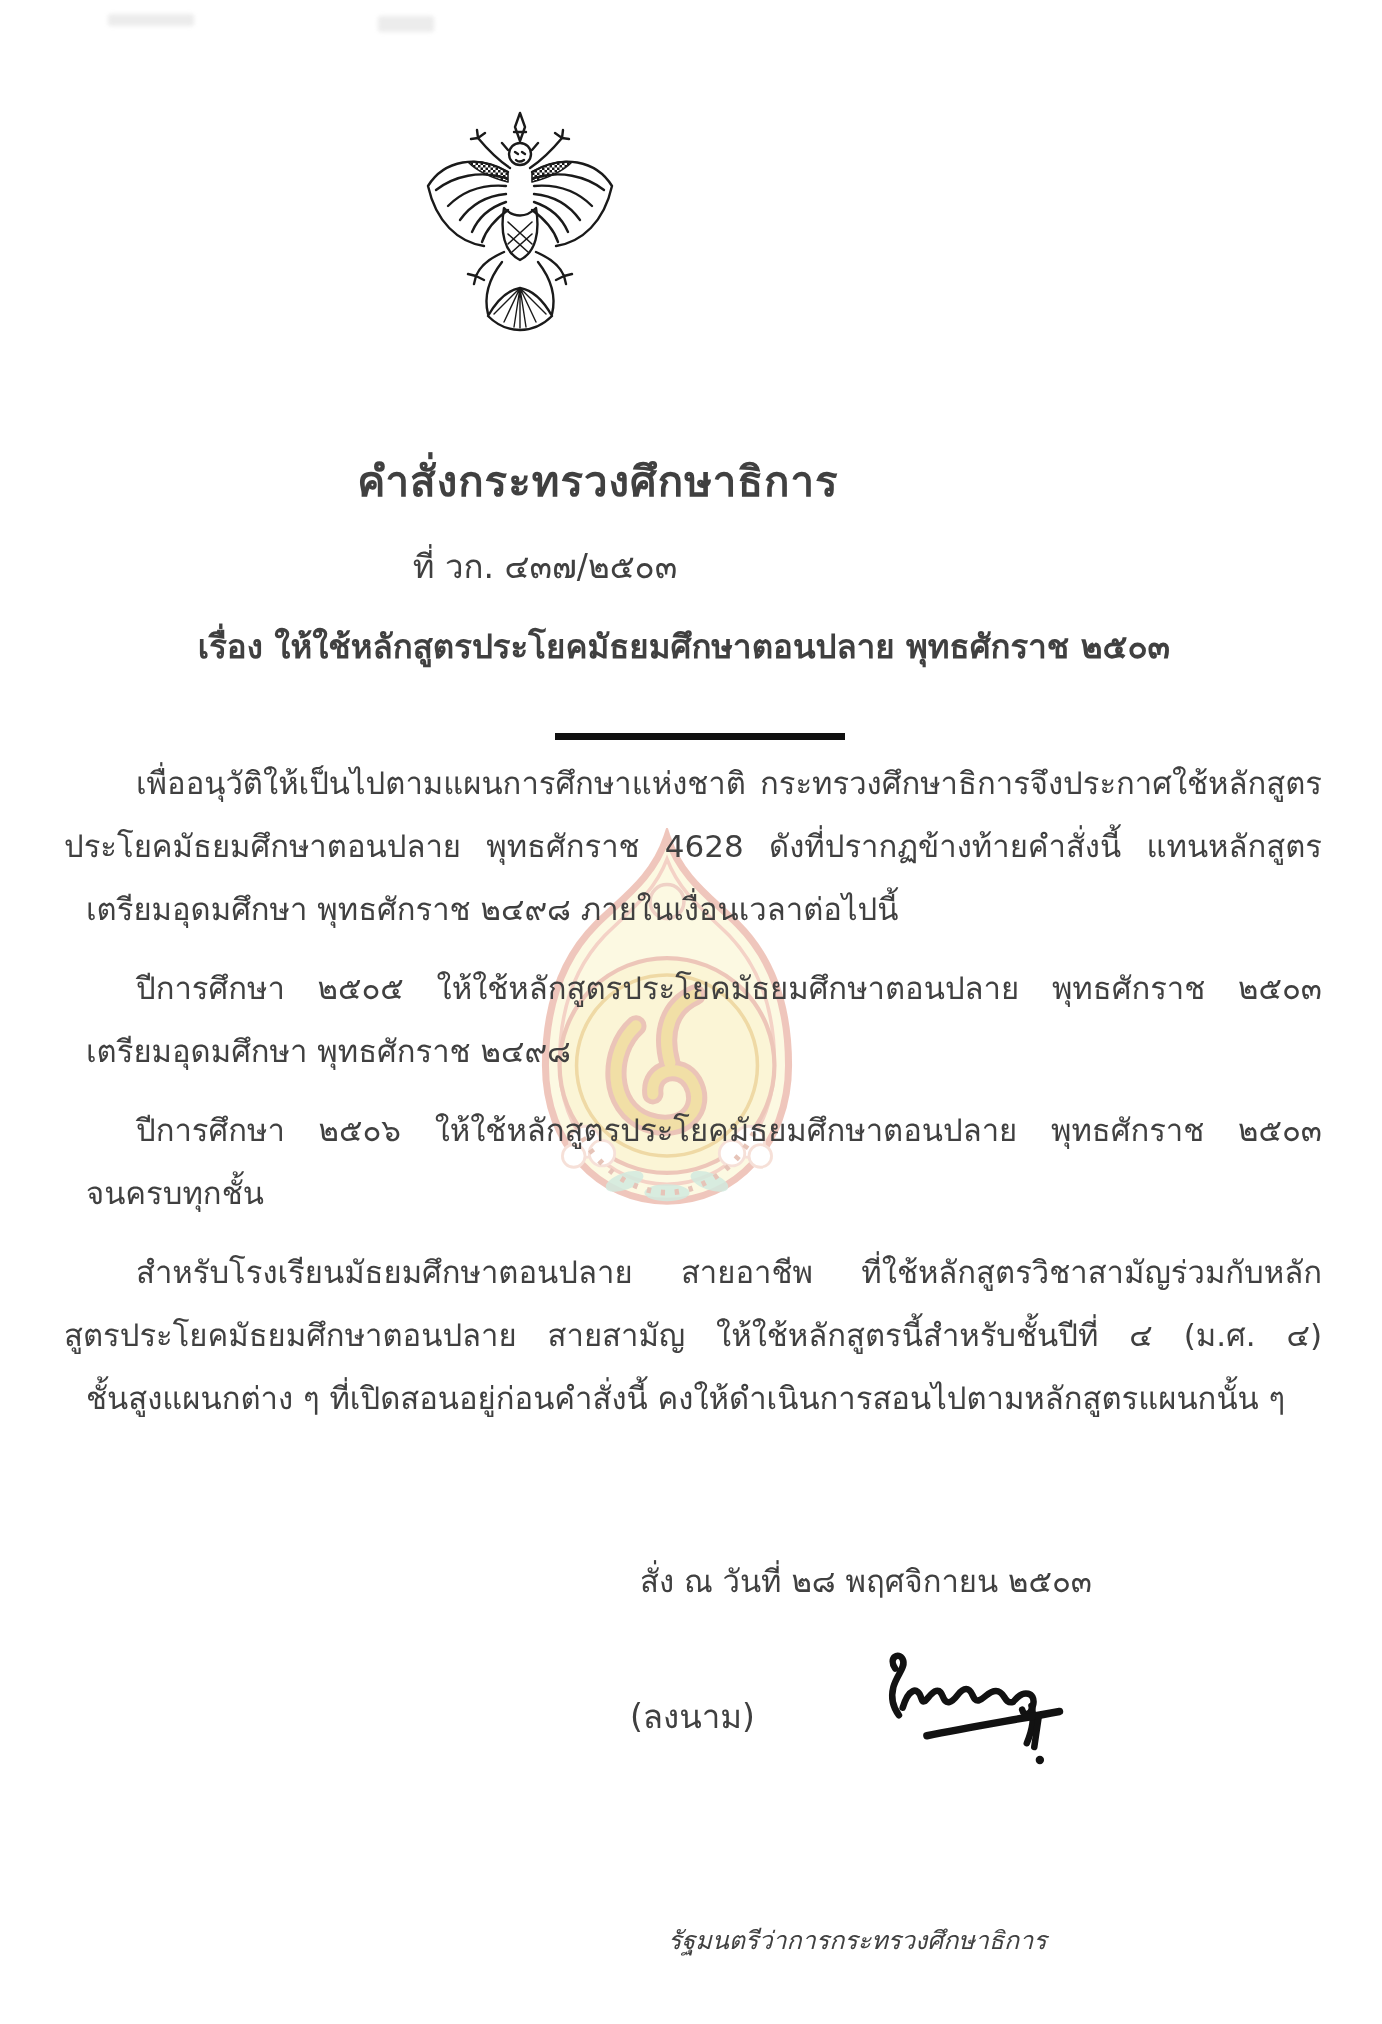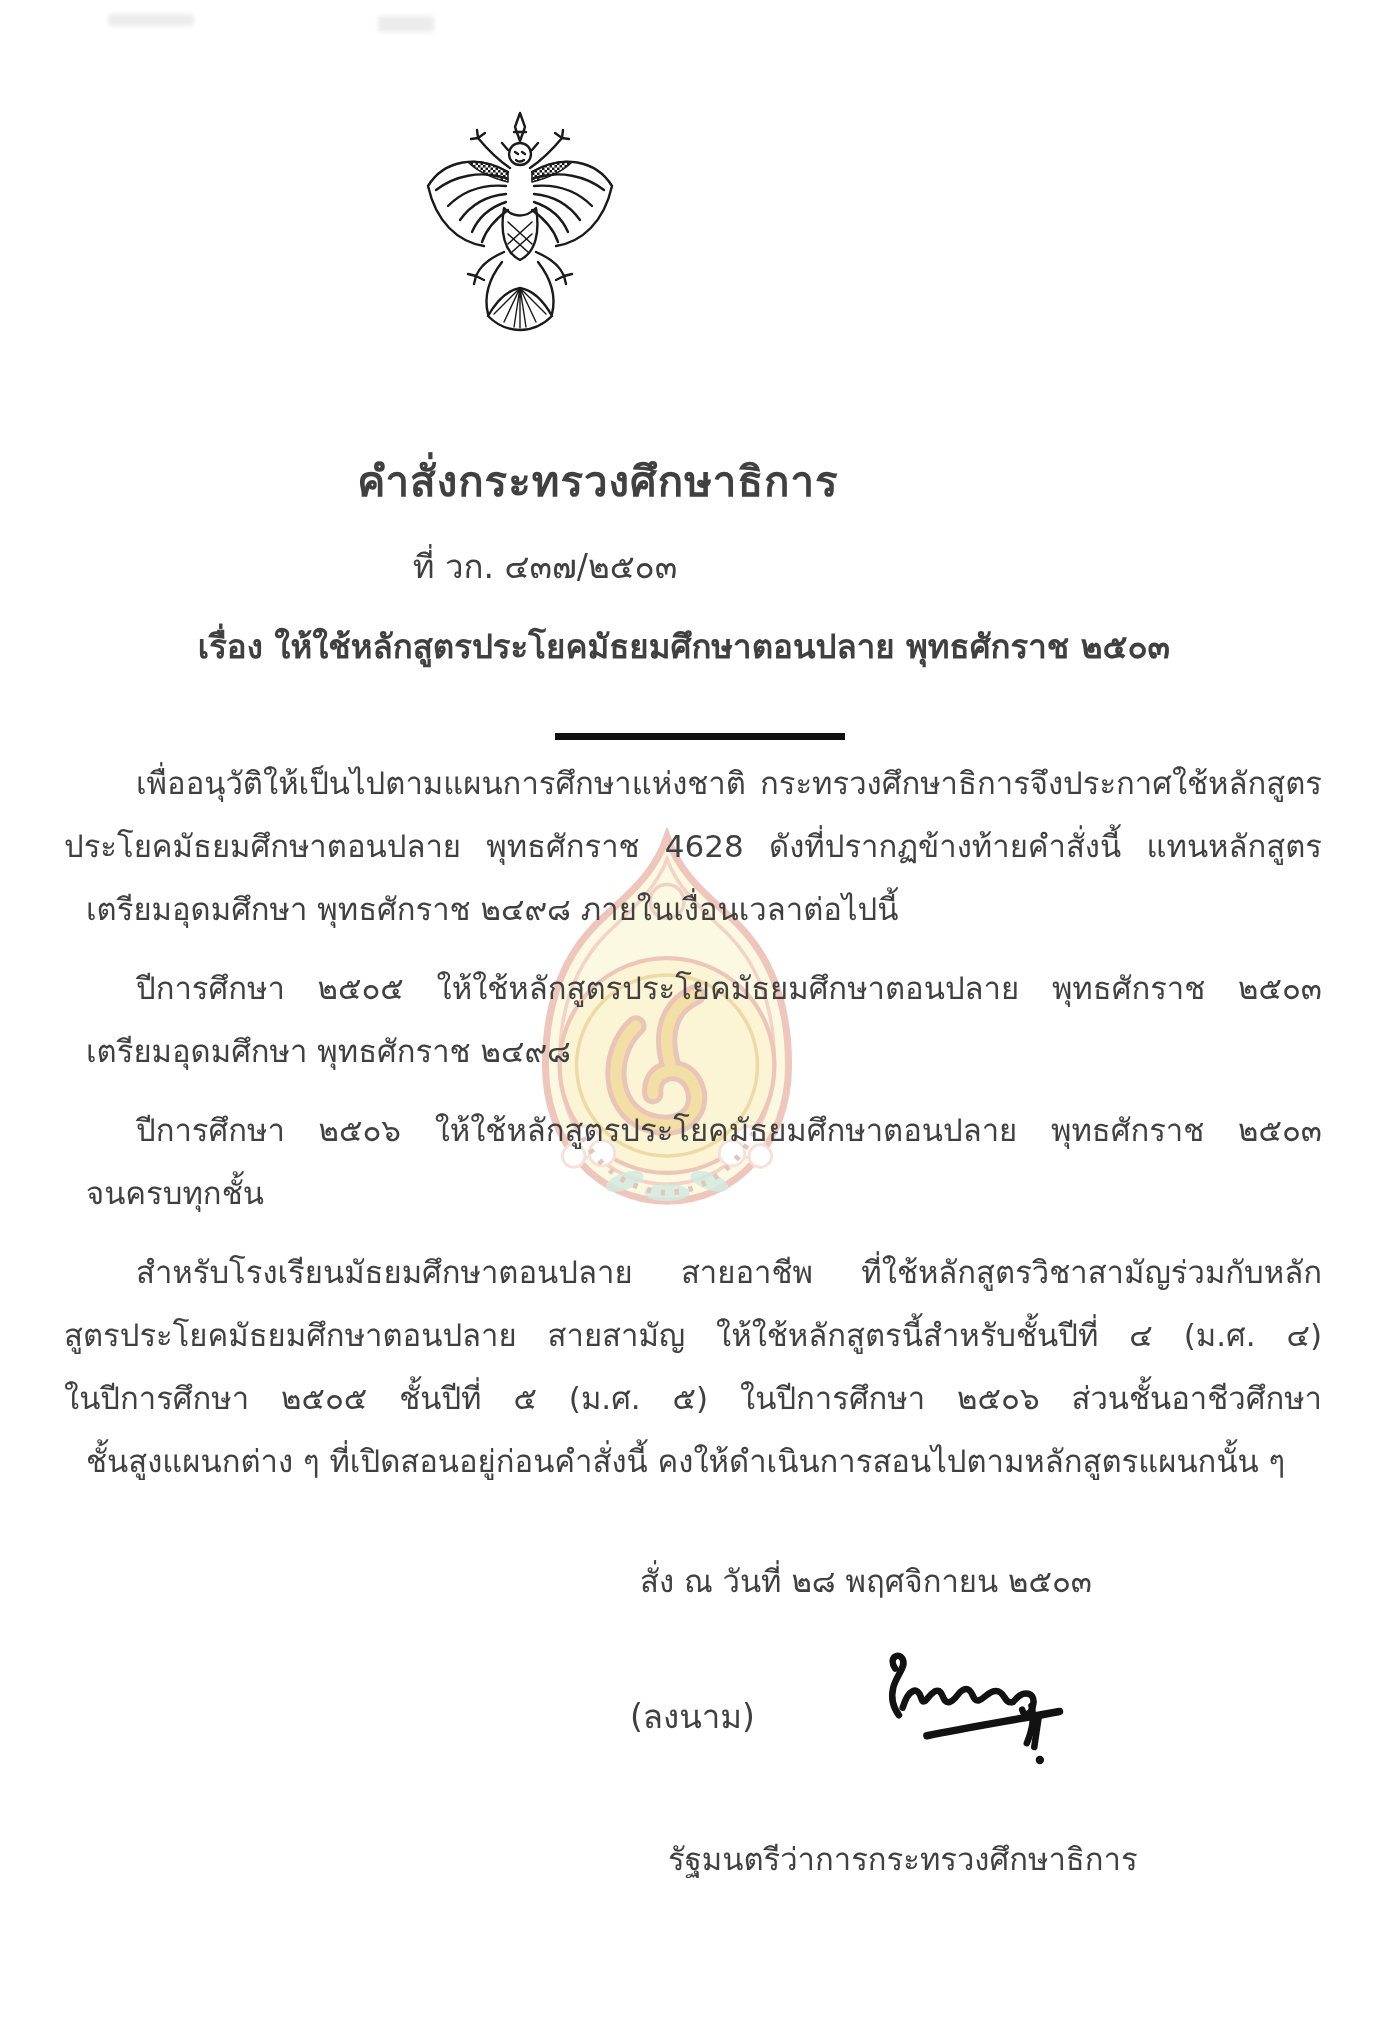--- a/index.html
+++ b/index.html
@@ -47,21 +47,21 @@
   .para .line:first-child{text-indent:72px;}
 
   .date-line{
     position:absolute;left:640px;top:1556px;font-size:31px;white-space:nowrap;z-index:2;
   }
   .sign-label{
     position:absolute;left:630px;top:1690px;font-size:33px;white-space:nowrap;z-index:2;
   }
   .signature{position:absolute;left:872px;top:1648px;width:220px;height:140px;z-index:2;}
   .signer-title{
-    position:absolute;left:668px;top:1834px;font-size:31px;white-space:nowrap;z-index:2;
+    position:absolute;left:668px;top:1920px;font-size:25px;font-style:italic;white-space:nowrap;z-index:2;
   }
 </style>
 </head>
 <body>
 
 <div class="page">
 
   <div class="smudge s1"></div>
   <div class="smudge s2"></div>
 
@@ -154,21 +154,20 @@
       <div class="line">ปีการศึกษา ๒๕๐๕ ให้ใช้หลักสูตรประโยคมัธยมศึกษาตอนปลาย พุทธศักราช ๒๕๐๓</div>
       <div class="line">เตรียมอุดมศึกษา พุทธศักราช ๒๔๙๘</div>
     </div>
     <div class="para">
       <div class="line">ปีการศึกษา ๒๕๐๖ ให้ใช้หลักสูตรประโยคมัธยมศึกษาตอนปลาย พุทธศักราช ๒๕๐๓</div>
       <div class="line">จนครบทุกชั้น</div>
     </div>
     <div class="para">
       <div class="line">สำหรับโรงเรียนมัธยมศึกษาตอนปลาย สายอาชีพ ที่ใช้หลักสูตรวิชาสามัญร่วมกับหลัก</div>
       <div class="line">สูตรประโยคมัธยมศึกษาตอนปลาย สายสามัญ ให้ใช้หลักสูตรนี้สำหรับชั้นปีที่ ๔ (ม.ศ. ๔)</div>
-      <div class="line">ในปีการศึกษา ๒๕๐๕ ชั้นปีที่ ๕ (ม.ศ. ๕) ในปีการศึกษา ๒๕๐๖ ส่วนชั้นอาชีวศึกษา</div>
       <div class="line">ชั้นสูงแผนกต่าง ๆ ที่เปิดสอนอยู่ก่อนคำสั่งนี้ คงให้ดำเนินการสอนไปตามหลักสูตรแผนกนั้น ๆ</div>
     </div>
   </div>
 
   <div class="date-line">สั่ง ณ วันที่ ๒๘ พฤศจิกายน ๒๕๐๓</div>
   <div class="sign-label">(ลงนาม)</div>
 
   <svg class="signature" viewBox="0 0 230 150" xmlns="http://www.w3.org/2000/svg">
     <g stroke="#121212" stroke-width="7" fill="none" stroke-linecap="round" stroke-linejoin="round">
       <path d="M22,22 C14,10 26,4 30,12 C34,20 24,28 20,42 C17,54 20,64 26,72"></path>

